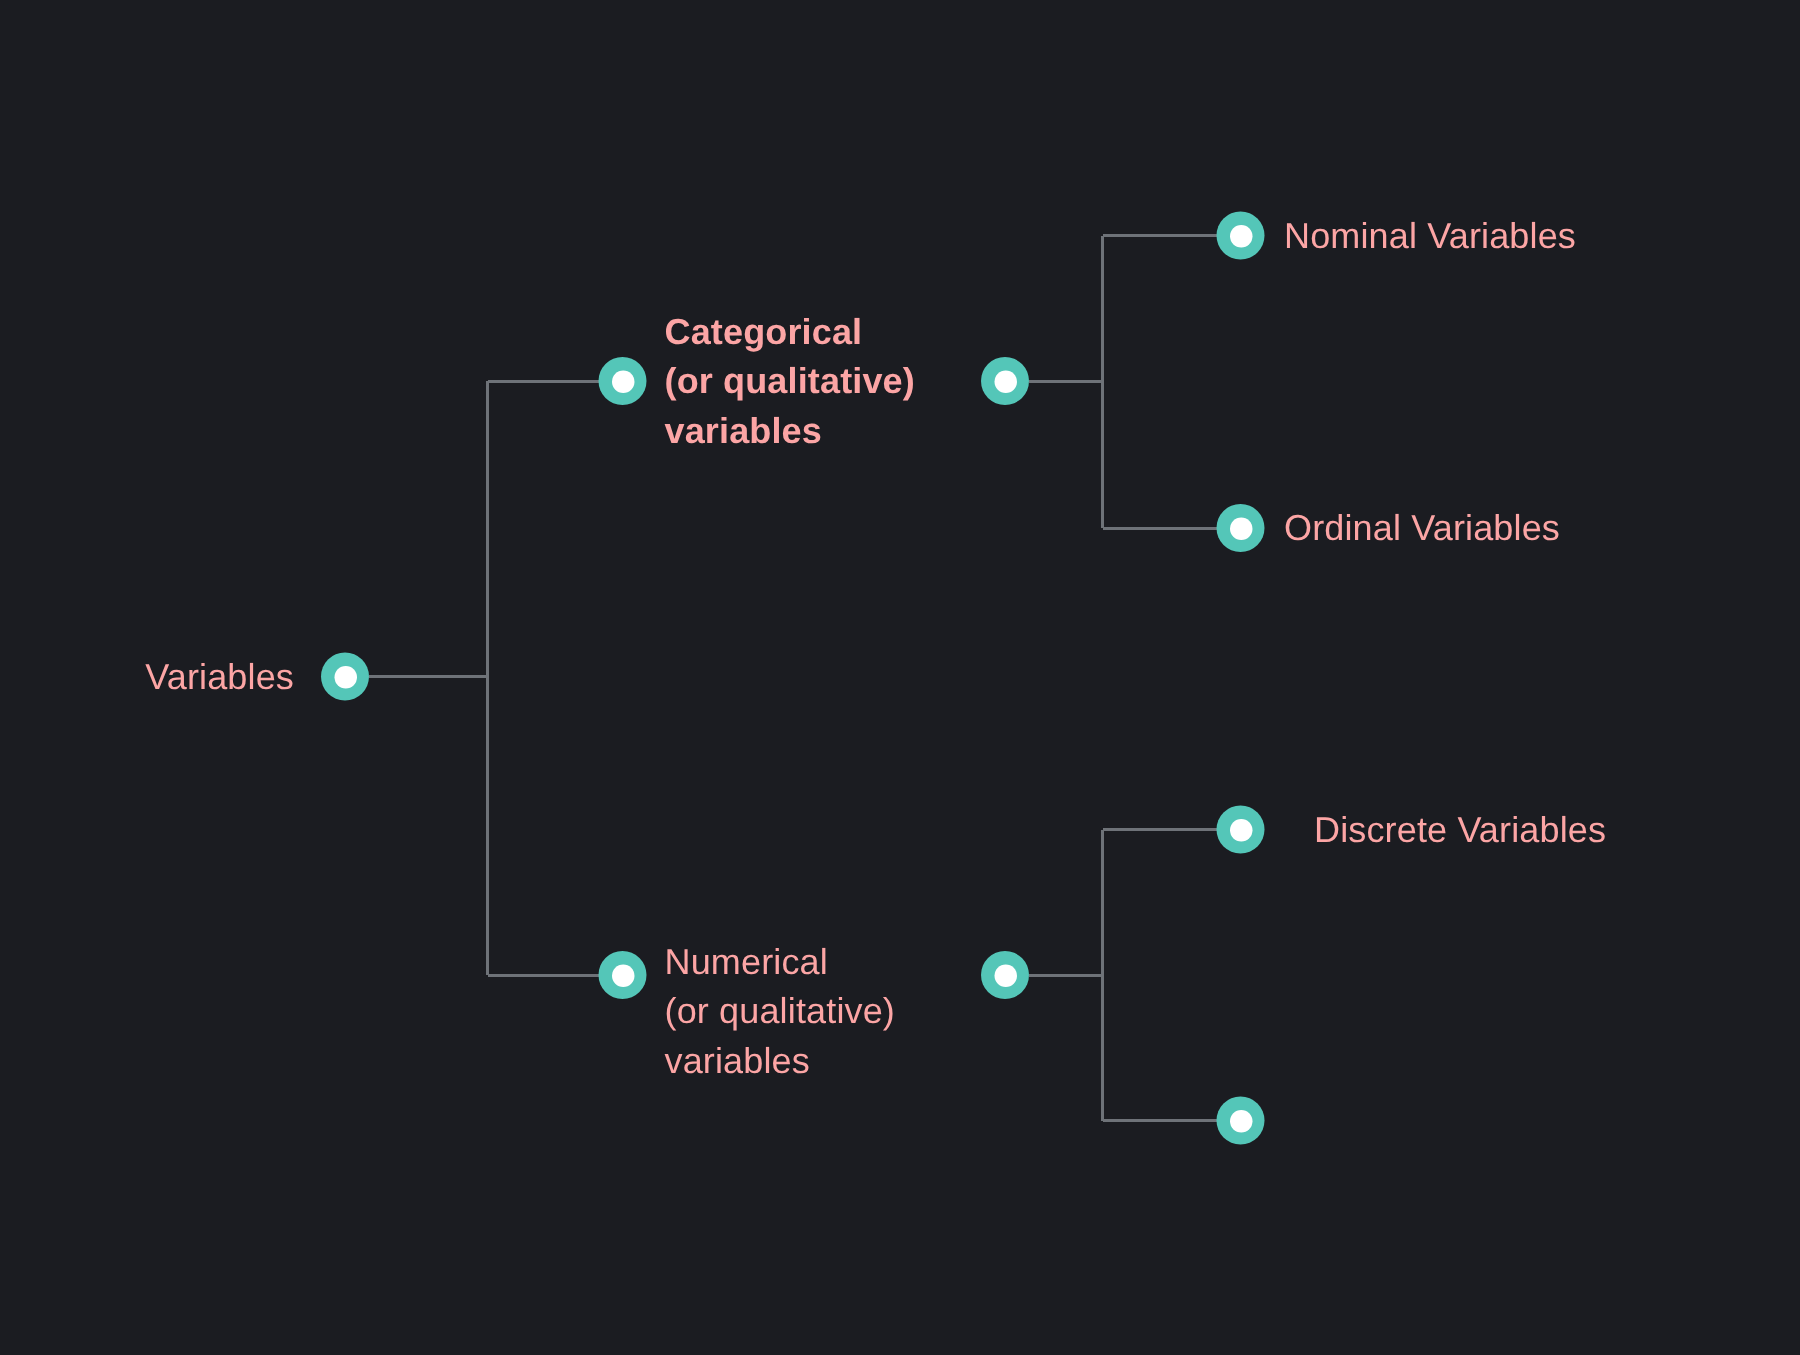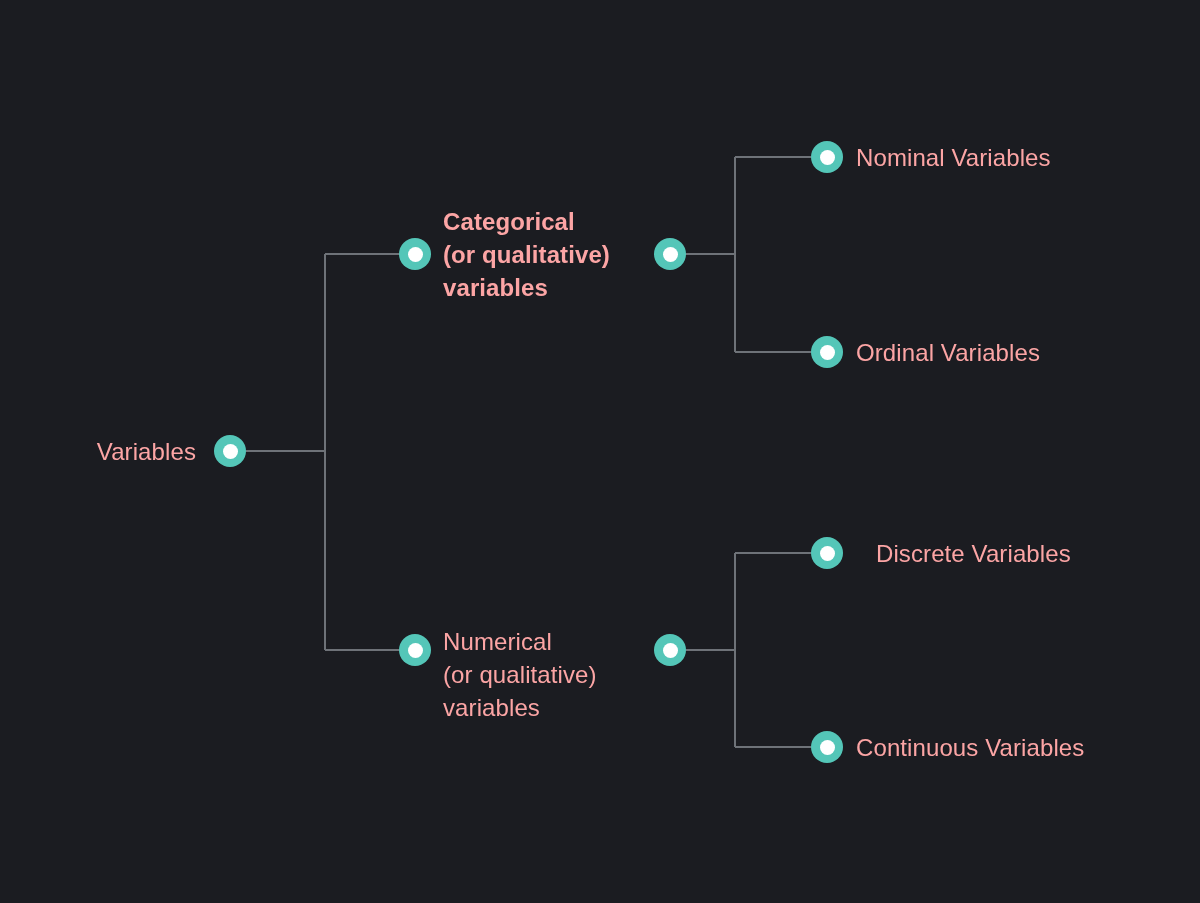--- a/index.html
+++ b/index.html
@@ -155,15 +155,14 @@
   </div>
 
   <div class="node" id="node-discrete">
     <span class="core"></span>
   </div>
   <div class="label right" id="label-discrete">Discrete Variables</div>
 
   <div class="node" id="node-continuous">
     <span class="core"></span>
   </div>
-  <div class="label right" id="label-continuous">Continuous Variables</div>
 
 </div>
 
 </body></html>

